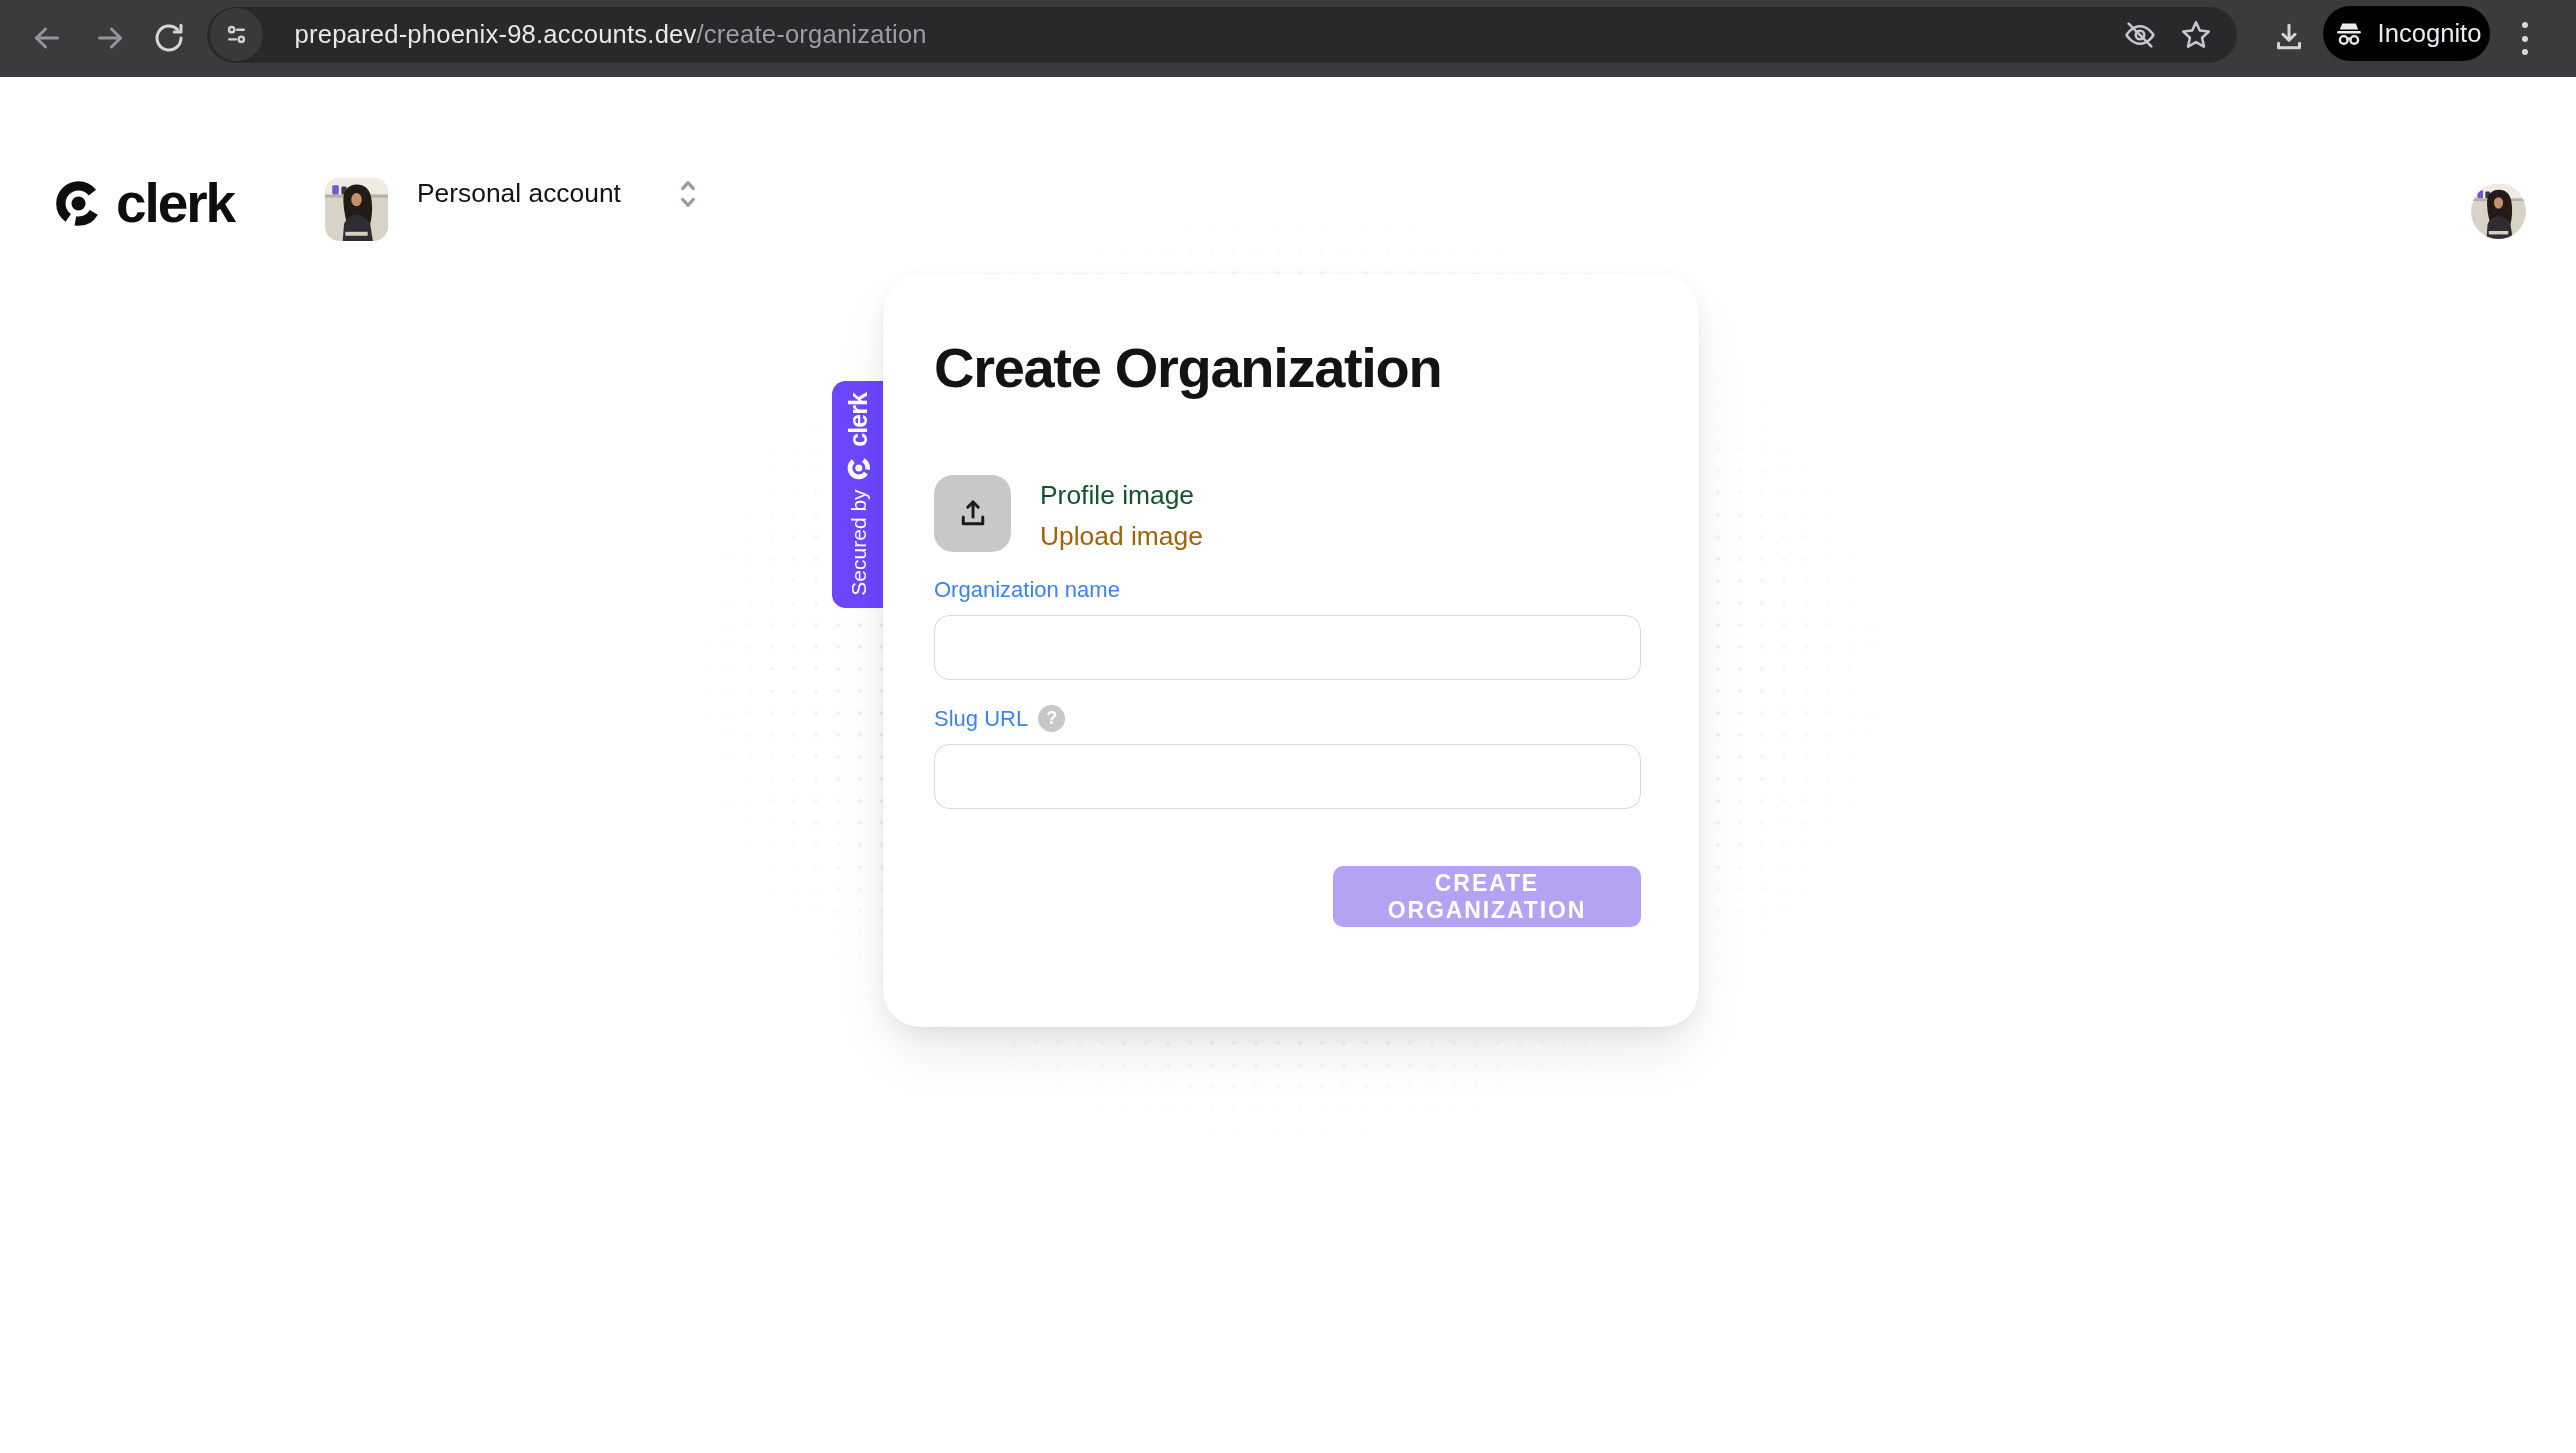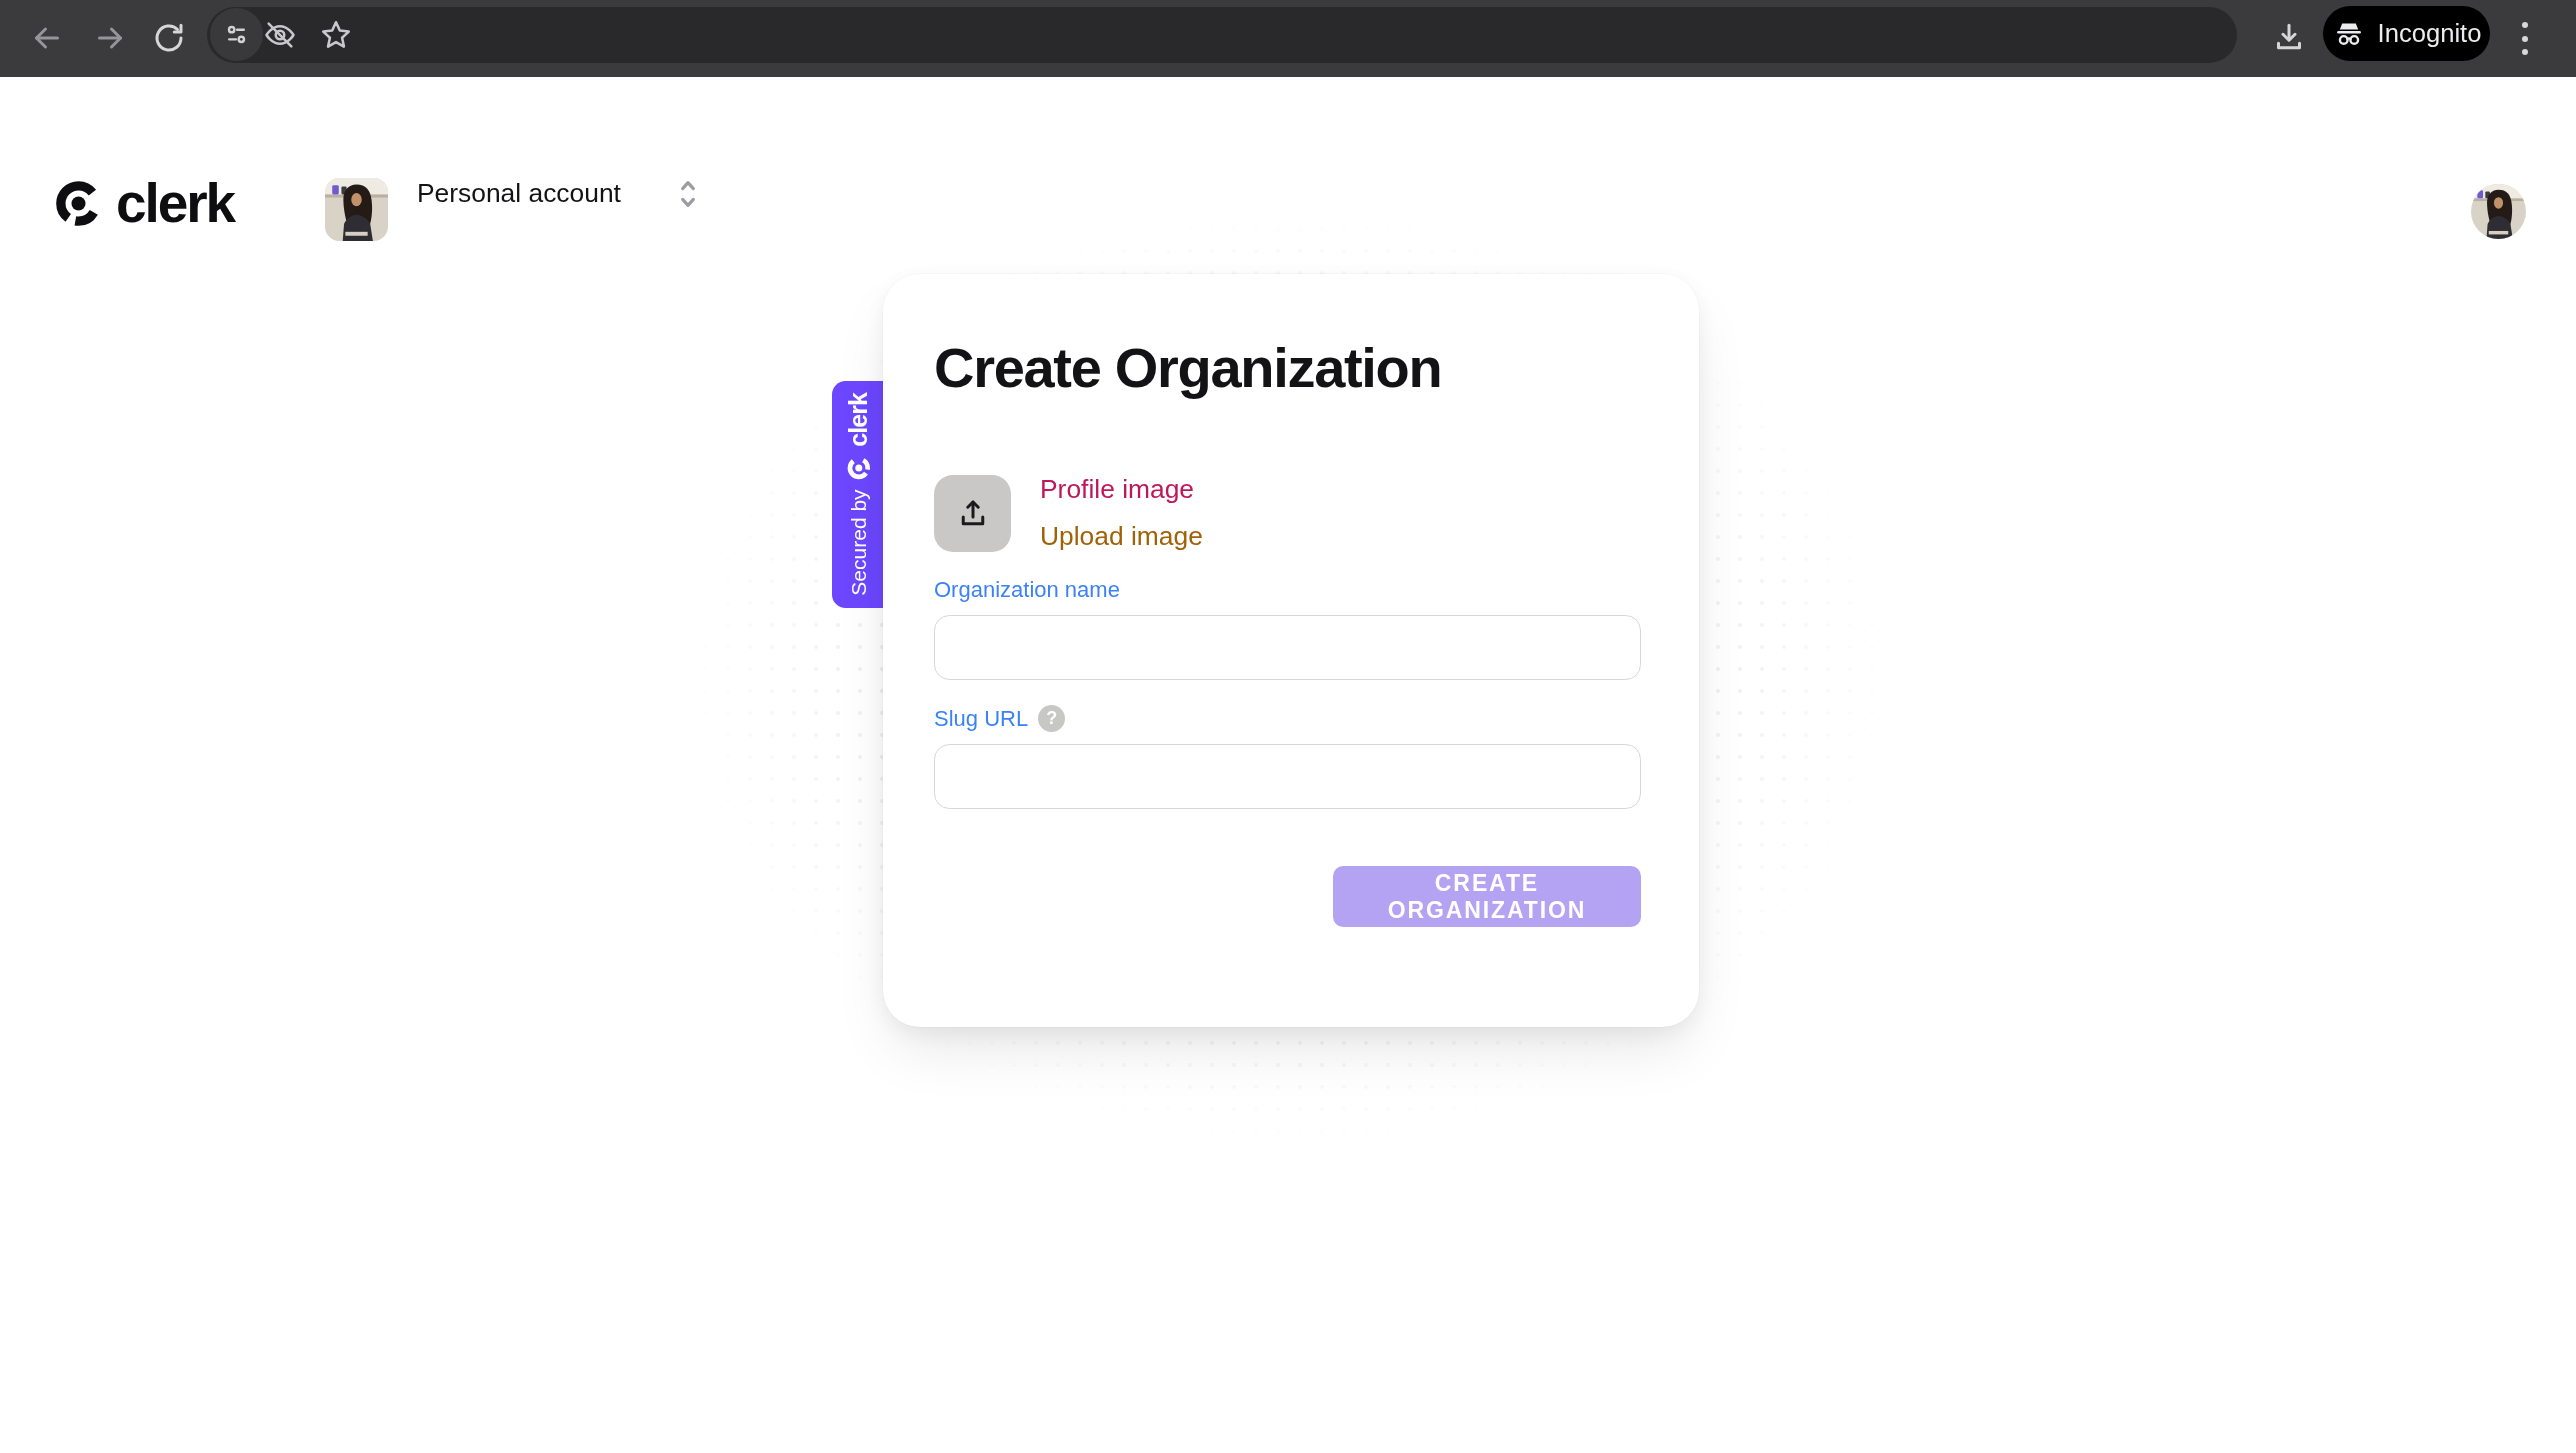--- a/index.html
+++ b/index.html
@@ -52,21 +52,21 @@
   .secured-prefix { color:#fff; font-size:21px; }
   .secured-inner svg { width:25.6px; height:25.6px; }
   .secured-brand { color:#fff; font-size:25px; font-weight:700; letter-spacing:-0.9px; }
 
   
   .card { position:absolute; left:883px; top:274px; width:816px; height:753px; background:#fff; border-radius:37px; z-index:2;
     box-shadow:0 29px 58px -10.2px rgba(0,0,0,.10), 0 6.8px 19px rgba(0,0,0,.05), 0 0 0 0.9px rgba(0,0,0,.02); }
   .card-title { position:absolute; left:51px; top:61px; font-size:56px; font-weight:700; letter-spacing:-1.3px; color:#131316; }
   .upload-tile { position:absolute; left:51px; top:201px; width:77px; height:77px; border-radius:19px; background:#C9C8C6; display:flex; align-items:center; justify-content:center; border:none; }
   .upload-tile svg { width:36px; height:36px; }
-  .profile-label { position:absolute; left:157px; top:200px; font-size:26.4px; color:#be185d; }
+  .profile-label { position:absolute; left:157px; top:206px; font-size:26.4px; color:#14532d; }
   .upload-link { position:absolute; left:157px; top:247px; font-size:26.4px; color:#a16207; text-decoration:none; }
   .field-label { position:absolute; left:51px; font-size:22px; color:#3b82f6; }
   .label-row { position:absolute; left:51px; display:flex; align-items:center; gap:10.2px;justify-content:center; }
   .label-row .field-label { position:static; }
   .help-badge { width:27px; height:27px; border-radius:50%; background:#C7C7C5; color:#fff; font-size:18px; font-weight:700; display:flex; align-items:center; justify-content:center; }
   .text-input { position:absolute; left:51px; width:707px; height:65px; border:1.7px solid #D7D7DB; border-radius:15.3px; background:#fff; font-size:25.6px; padding:0 22px; color:#131316; outline:none; }
   .submit-btn { position:absolute; left:450px; top:592px; width:308px; height:61px; border:none; border-radius:10.2px; background:#B3A3F2; color:#FFFFFF; font-family:inherit; font-size:23px; font-weight:700; letter-spacing:1.9px; }
 </style>
 </head>
 <body>
@@ -95,20 +95,21 @@
 
     <div class="urlbar">
       <div class="site-chip">
         <svg viewBox="0 0 24 24" fill="none" stroke="#D2D2D5" stroke-width="2" stroke-linecap="round">
           <circle cx="8" cy="8" r="2.2"></circle>
             <path d="M12.5 8h5.5"></path>
             <path d="M6 16h5.5"></path>
             <circle cx="16" cy="16" r="2.2"></circle>
         </svg>
       </div>
+      <div class="url-text"><span class="url-domain">prepared-phoenix-98.accounts.dev</span><span class="url-path">/create-organization</span></div>
       <div class="urlbar-icons">
         <svg viewBox="0 0 24 24" fill="none" stroke="#C8C8CC" stroke-width="1.8" stroke-linecap="round" stroke-linejoin="round">
           <path d="M2.5 12s3.5-6.2 9.5-6.2S21.5 12 21.5 12s-3.5 6.2-9.5 6.2S2.5 12 2.5 12z"></path>
             <circle cx="12" cy="12" r="3"></circle>
             <path d="M4 4l16 16"></path>
         </svg>
         <svg viewBox="0 0 24 24" fill="none" stroke="#C8C8CC" stroke-width="1.8" stroke-linejoin="round">
           <path d="M12 3l2.7 5.8 6.3.8-4.7 4.3 1.3 6.3L12 17l-5.6 3.2 1.3-6.3L3 9.6l6.3-.8z"></path>
         </svg>
       </div>

